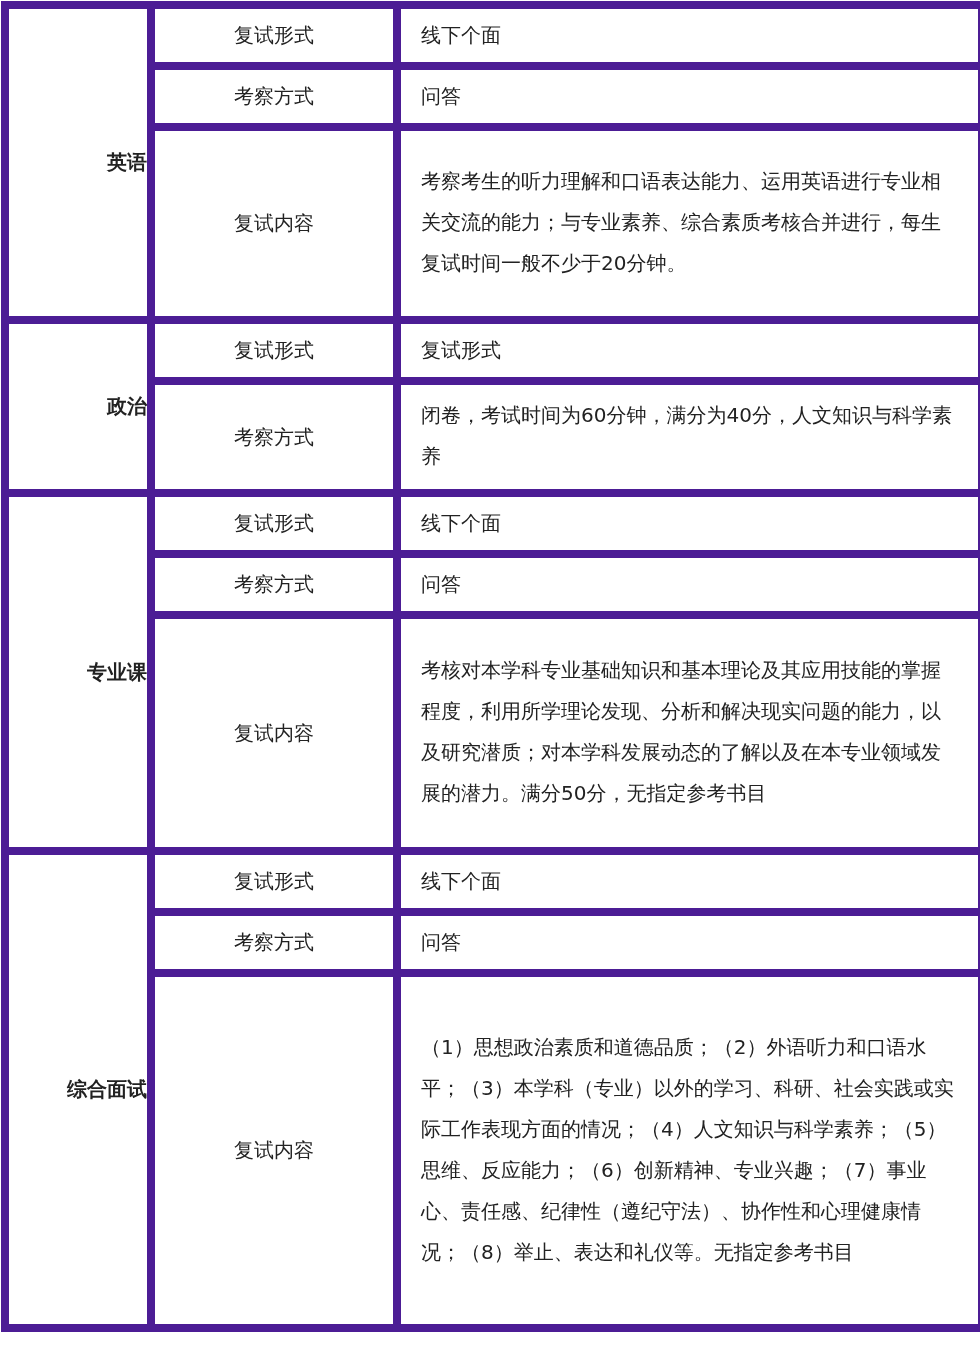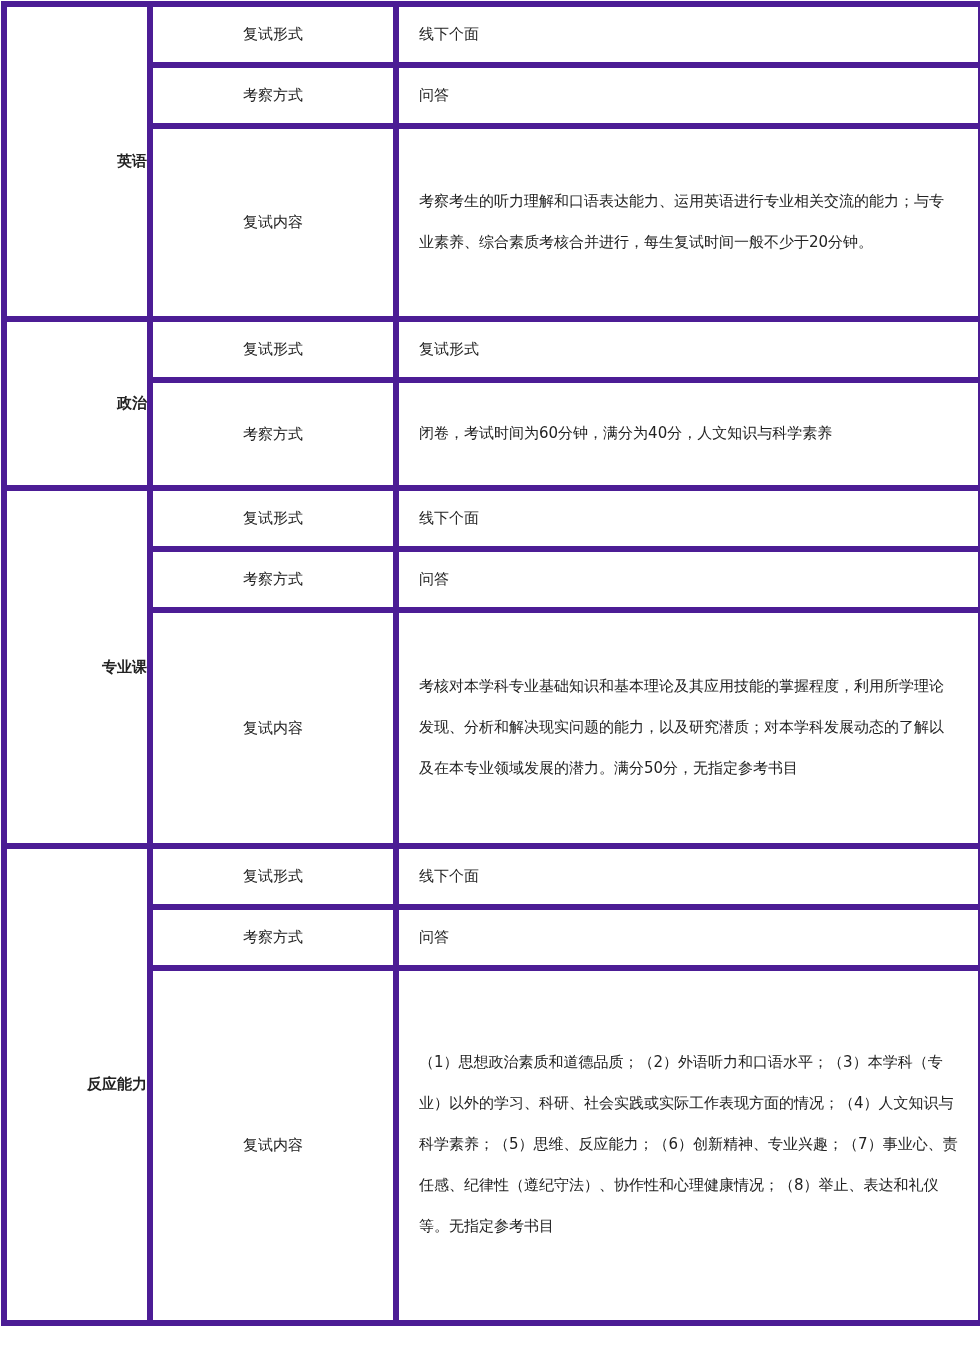--- a/index.html
+++ b/index.html
@@ -4,24 +4,24 @@
 <style>
   html, body { margin: 0; padding: 0; background: #ffffff; }
   body { width: 980px; height: 1370px; overflow: hidden; font-family: "DejaVu Sans", "Liberation Sans", sans-serif; color: #222; }
   table.exam {
     position: absolute; left: 1px; top: 1px;
     width: 977px;
     border-collapse: collapse;
     table-layout: fixed;
   }
   table.exam td {
-    border: 6px solid #4c1d95;
+    border: 8px solid #4c1d95;
     padding: 0;
     vertical-align: middle;
-    font-size: 15px;
+    font-size: 20px;
     line-height: 41px;
   }
   col.c1 { width: 146px; }
   col.c2 { width: 246px; }
   col.c3 { width: 585px; }
   td.subject { text-align: right; font-weight: bold; font-size: 23px; }
   td.label { text-align: center; }
   td.value { padding: 0 20px 0 20px !important; text-align: left; }
   td.value.multi { padding-top: 10px !important; padding-bottom: 12px !important; }
   .r-s { height: 61px; }
@@ -69,21 +69,21 @@
     <tr class="r-s">
       <td class="label">考察方式</td>
       <td class="value">问答</td>
     </tr>
     <tr style="height:236px">
       <td class="label">复试内容</td>
       <td class="value multi">考核对本学科专业基础知识和基本理论及其应用技能的掌握程度，利用所学理论发现、分析和解决现实问题的能力，以及研究潜质；对本学科发展动态的了解以及在本专业领域发展的潜力。满分50分，无指定参考书目</td>
     </tr>
 
     <tr class="r-s">
-      <td class="subject" rowspan="3">反应能力</td>
+      <td class="subject" rowspan="3">综合面试</td>
       <td class="label">复试形式</td>
       <td class="value">线下个面</td>
     </tr>
     <tr class="r-s">
       <td class="label">考察方式</td>
       <td class="value">问答</td>
     </tr>
     <tr style="height:355px">
       <td class="label">复试内容</td>
       <td class="value multi">（1）思想政治素质和道德品质；（2）外语听力和口语水平；（3）本学科（专业）以外的学习、科研、社会实践或实际工作表现方面的情况；（4）人文知识与科学素养；（5）思维、反应能力；（6）创新精神、专业兴趣；（7）事业心、责任感、纪律性（遵纪守法）、协作性和心理健康情况；（8）举止、表达和礼仪等。无指定参考书目</td>

